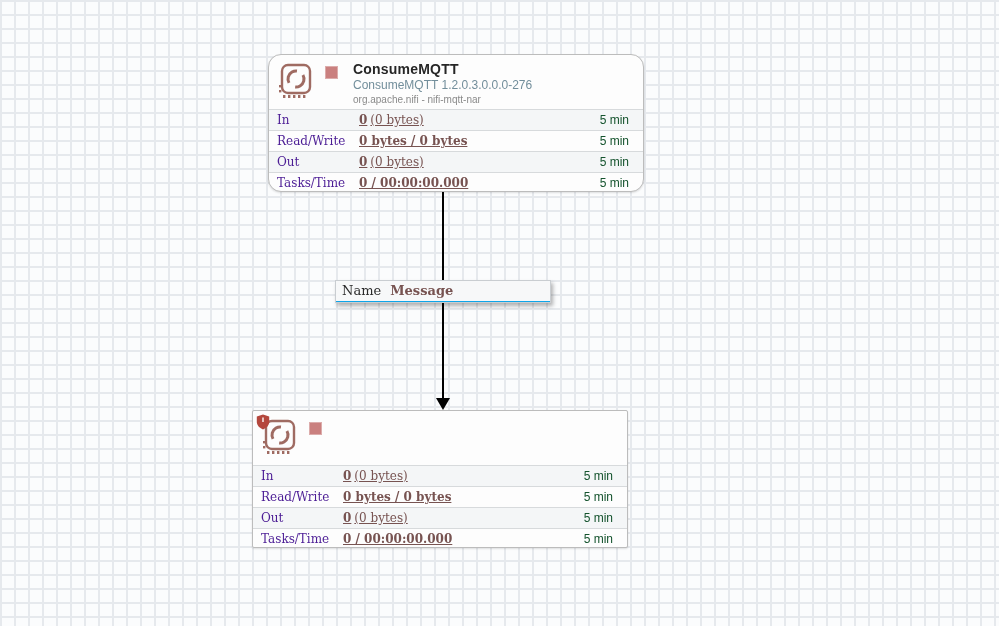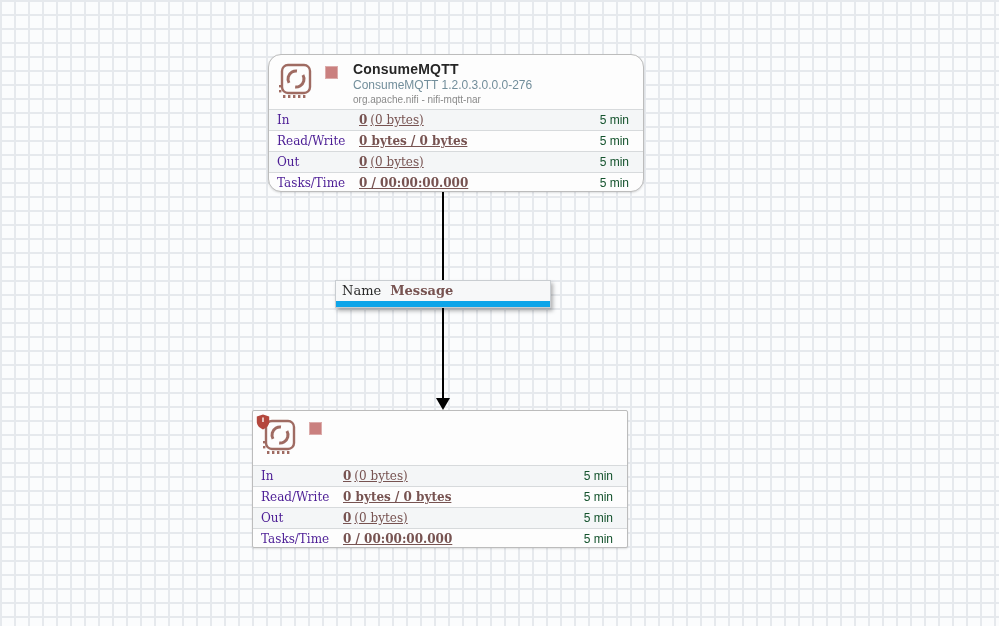--- a/index.html
+++ b/index.html
@@ -40,21 +40,21 @@
   .connection-arrowhead{
     position:absolute;left:436px;top:398px;width:0;height:0;z-index:1;
     border-left:7px solid transparent;border-right:7px solid transparent;border-top:12px solid #000;
   }
   .connection-label{
     position:absolute;left:335px;top:280px;width:216px;box-sizing:border-box;
     background:#ffffff;border:1px solid #c9cdd1;box-shadow:2px 3px 4px rgba(0,0,0,0.30);
     font-size:13px;z-index:2;white-space:nowrap;
   }
   .conn-row{position:relative;height:20px;line-height:20px;padding-left:6px;}
-  .conn-row-name{background:#f7f8f9;border-bottom:6px solid #0ea5e9;}
+  .conn-row-name{background:#f7f8f9;border-bottom:1px solid #0ea5e9;}
   .conn-key{font-family:"DejaVu Serif",serif;color:#2b2b2b;margin-right:9px;}
   .conn-strong{font-family:"DejaVu Serif",serif;color:#775351;font-weight:bold;}
   .conn-detail{font-family:"DejaVu Serif",serif;color:#775351;font-weight:normal;margin-left:3px;}
 </style>
 </head>
 <body>
 
 <div id="canvas">
 
   <div class="processor" style="left:268px;top:54px;border-radius:13px;">

